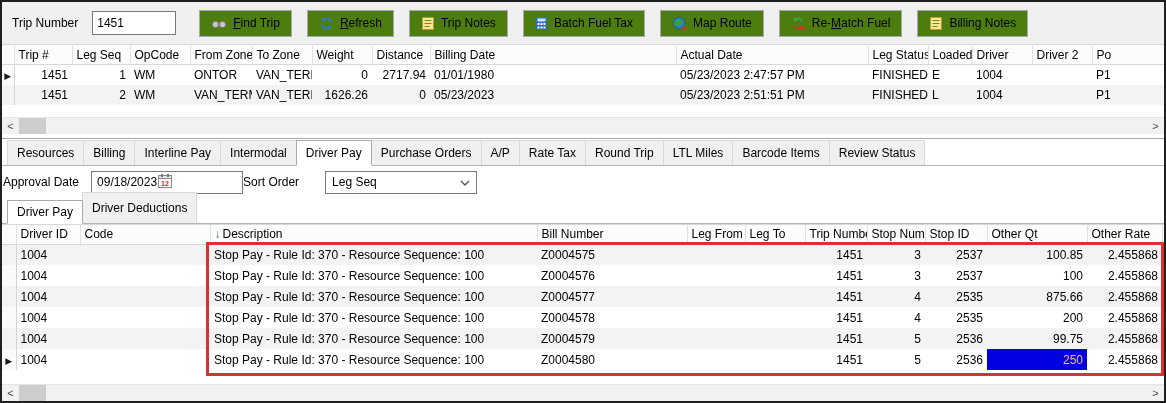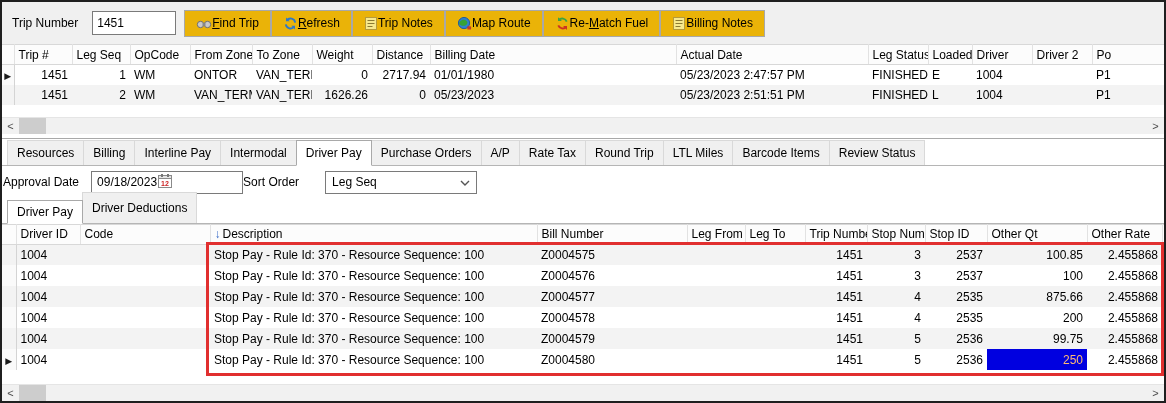--- a/index.html
+++ b/index.html
@@ -7,22 +7,22 @@
   .app {
     width:1166px; height:403px; border:2px solid #1f1f1f; background:#fff;
     font-family:"Liberation Sans", sans-serif; font-size:12px; color:#000;
     display:flex; flex-direction:column; overflow:hidden; position:relative;
   }
   
   .toolbar { height:42px; flex:0 0 42px; background:#f0f0f0; display:flex; align-items:center; padding-left:10px; }
   .tn-label { margin-right:14px; }
   .tn-input { width:84px; height:24px; border:1px solid #7a7a7a; background:#fff; padding:0 4px;
               font-family:"Liberation Sans",sans-serif; font-size:12px; margin-right:8px; }
-  .tbtn { display:inline-flex; align-items:center; height:27px; padding:0 11px; 
-          background:#eab308; border:1px solid #a8a8a8; font-family:"Liberation Sans",sans-serif; font-size:12px; cursor:default; }
+  .tbtn { display:inline-flex; align-items:center; gap:6px; height:27px; padding:0 11px; margin-left:15px;
+          background:#4d7c0f; border:1px solid #a8a8a8; font-family:"Liberation Sans",sans-serif; font-size:12px; cursor:default; }
   .tbtn svg { display:block; }
   
   table.grid { border-collapse:collapse; table-layout:fixed; width:1166px; font-size:12px; background:#fff; }
   .grid th, .grid td { padding:0 4px; overflow:hidden; white-space:nowrap; font-weight:normal; text-align:left; }
   .grid thead th { height:20px; background:#fcfcfc; border-top:1px solid #d8d8d8; border-bottom:1px solid #d8d8d8;
                    border-right:1px solid #e2e2e2; }
   .grid .num { text-align:right; }
   .grid td { height:20px; }
   .paygrid td { height:21px; }
   tr.stripe td { background:#f3f3f3; }
@@ -89,20 +89,37 @@
     <button class="tbtn">
       <span>
           <svg width="14" height="15" viewBox="0 0 14 15">
             <rect x="1.5" y="1.5" width="11" height="12" fill="#f7e98e" stroke="#b59a3c"></rect>
             <line x1="3.5" y1="4.5" x2="10.5" y2="4.5" stroke="#8a7a33"></line>
             <line x1="3.5" y1="7.5" x2="10.5" y2="7.5" stroke="#8a7a33"></line>
             <line x1="3.5" y1="10.5" x2="8.5" y2="10.5" stroke="#8a7a33"></line>
           </svg>
         </span>
       <span><span>Trip Notes</span><u></u><span></span></span>
+    </button>
+    <button class="tbtn">
+      <span>
+          <svg width="13" height="15" viewBox="0 0 13 15">
+            <rect x="1" y="1" width="11" height="13" rx="1" fill="#2d6bbf"></rect>
+            <rect x="2.5" y="2.5" width="8" height="3" fill="#cfe3f7"></rect>
+            <g fill="#fff">
+              <rect x="2.5" y="7" width="2" height="2"></rect>
+              <rect x="5.5" y="7" width="2" height="2"></rect>
+              <rect x="8.5" y="7" width="2" height="2"></rect>
+              <rect x="2.5" y="10.5" width="2" height="2"></rect>
+              <rect x="5.5" y="10.5" width="2" height="2"></rect>
+              <rect x="8.5" y="10.5" width="2" height="2"></rect>
+            </g>
+          </svg>
+        </span>
+      <span><span>Batch Fuel Tax</span><u></u><span></span></span>
     </button>
     <button class="tbtn">
       <span>
           <svg width="15" height="15" viewBox="0 0 16 16">
             <circle cx="7.5" cy="7.5" r="6" fill="#2f7fd0" stroke="#1c5a9c"></circle>
             <path d="M3 6c2-2 5-2.5 7-1s1 4-1 5-5 .5-6-1-1-2 0-3z" fill="#35a235"></path>
             <rect x="11" y="11" width="4" height="3.5" rx="1" fill="#c23a2a"></rect>
           </svg>
         </span>
       <span><span>Map Route</span><u></u><span></span></span>

